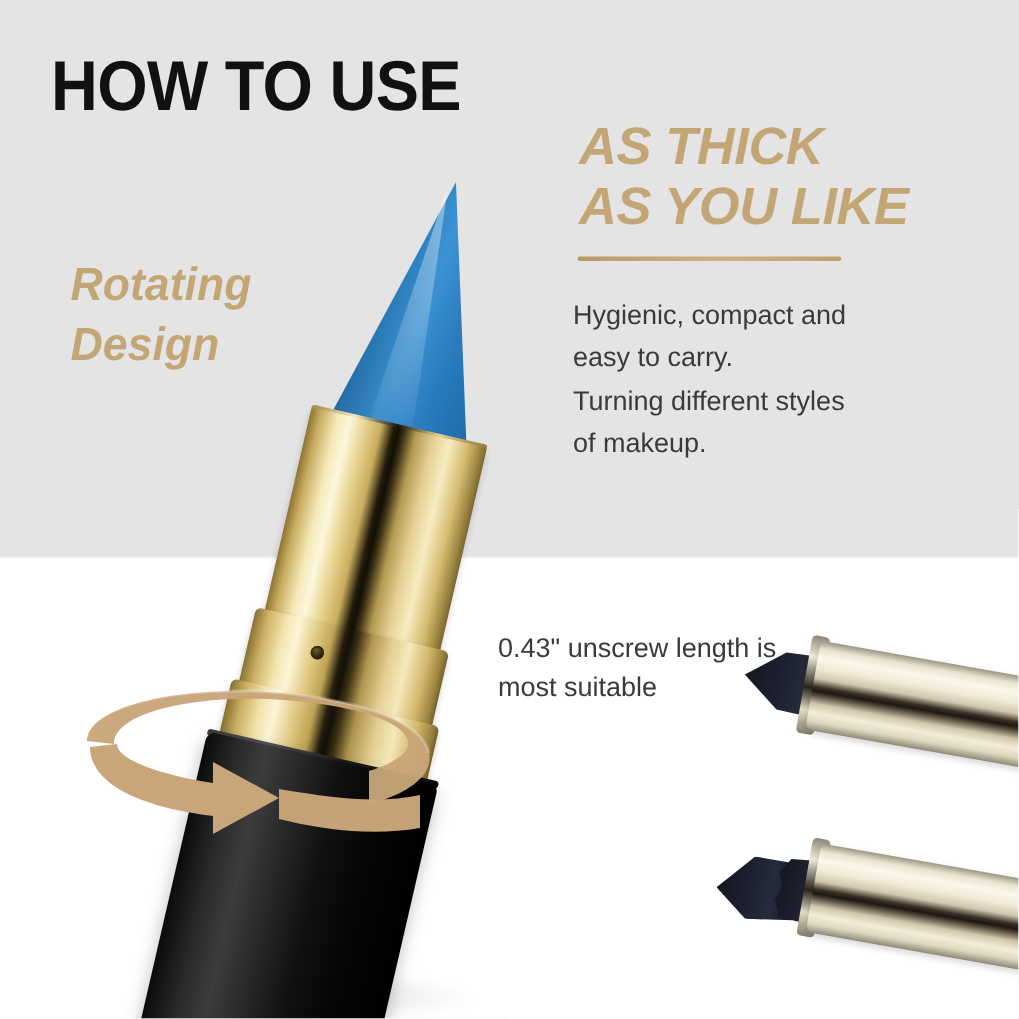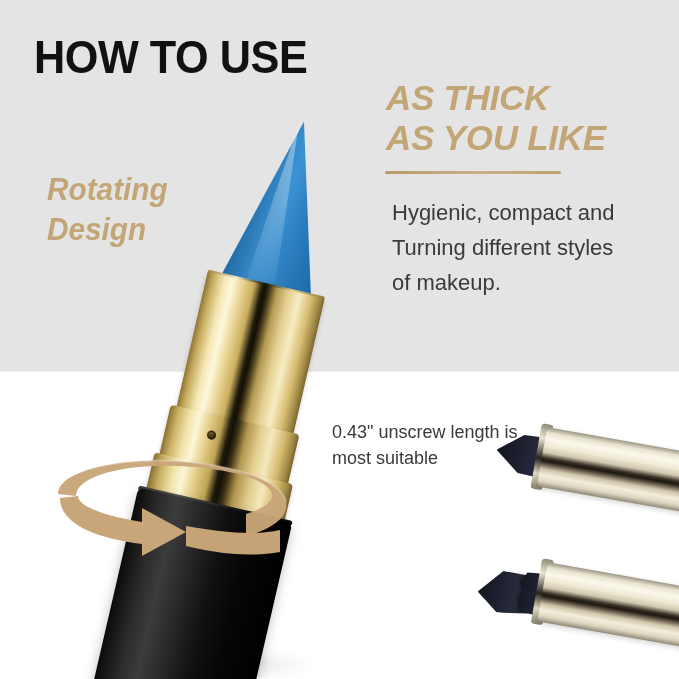--- a/index.html
+++ b/index.html
@@ -57,23 +57,23 @@
   }
   .thick-head span{ display:block; }
 
   .gold-rule{
     position:absolute; left:385px; top:171px;
     width:176px; height:3px; border-radius:2px;
     background:linear-gradient(to right,#b9996a,#cbb088 55%,#bda06f);
   }
 
   .body-copy{
-    position:absolute; left:392px; top:196px;
+    position:absolute; left:382px; top:196px;
     width:270px;
-    font-size:22px; color:#3a3a3c; line-height:1.58;
+    font-size:18px; color:#3a3a3c; line-height:1.58;
     font-weight:400;
   }
   .body-copy span{ display:block; white-space:nowrap; }
 
   .caption{
     position:absolute;
     font-size:18px; color:#3a3a3c; line-height:1.45;
     width:250px;
   }
   .caption span{ display:block; white-space:nowrap; }
@@ -343,20 +343,21 @@
 
   <div class="thick-head">
     <span>AS THICK</span>
     <span>AS YOU LIKE</span>
   </div>
 
   <div class="gold-rule"></div>
 
   <div class="body-copy">
     <span>Hygienic, compact and</span>
+    <span>easy to carry.</span>
     <span>Turning different styles</span>
     <span>of makeup.</span>
   </div>
 
   <div class="caption caption-a">
     <span>0.43" unscrew length is</span>
     <span>most suitable</span>
   </div>
 
   <div class="pen pen-a">

